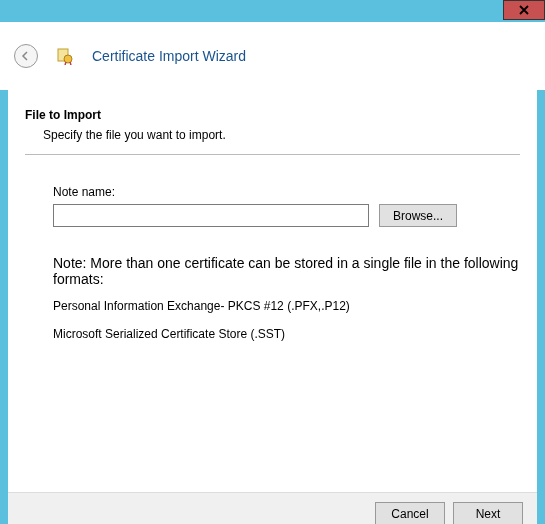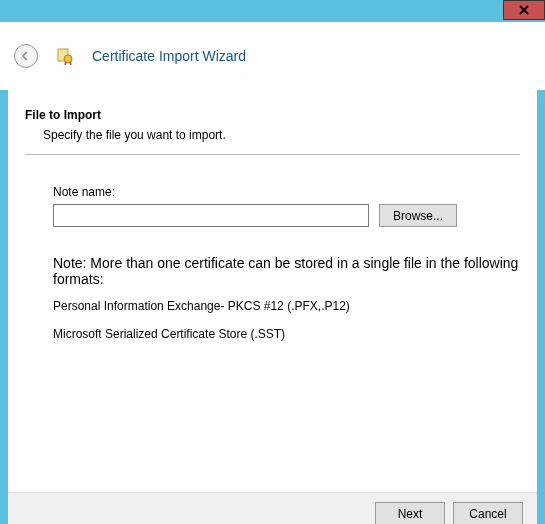--- a/index.html
+++ b/index.html
@@ -204,17 +204,17 @@
 
         <div class="note-text">Note:  More than one certificate can be stored in a single file in the following formats:</div>
         <div class="format-list">
           <div class="format-item">Personal Information Exchange- PKCS #12 (.PFX,.P12)</div>
           <div class="format-item">Microsoft Serialized Certificate Store (.SST)</div>
         </div>
       </div>
     </div>
 
     <div class="footer">
+      <button class="footer-btn">Cancel</button>
       <button class="footer-btn">Next</button>
-      <button class="footer-btn">Cancel</button>
     </div>
   </div>
 </div>
 
 </body></html>

